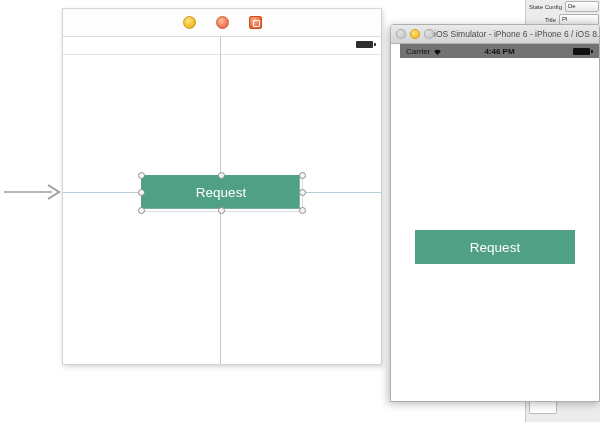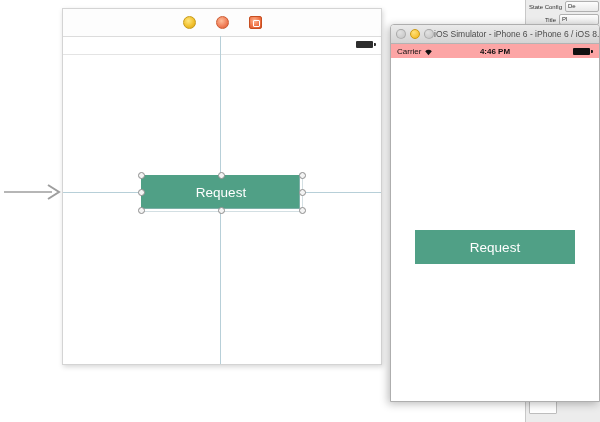--- a/index.html
+++ b/index.html
@@ -262,25 +262,26 @@
     font-size: 8.5px;
     color: #4b4b4b;
     padding-right: 28px;
     white-space: nowrap;
     overflow: hidden;
   }
   
   #sim-statusbar {
     position: relative;
     height: 15px;
-    background: #fca5a5;
+    background: #737373;
     display: flex;
     align-items: center;
     font-size: 8px;
     color: #111111;
+    margin-left: 9px;
   }
   #sim-carrier {
     position: absolute;
     left: 6px;
     display: flex;
     align-items: center;
     gap: 3px;
   }
   #sim-time {
     position: absolute;

